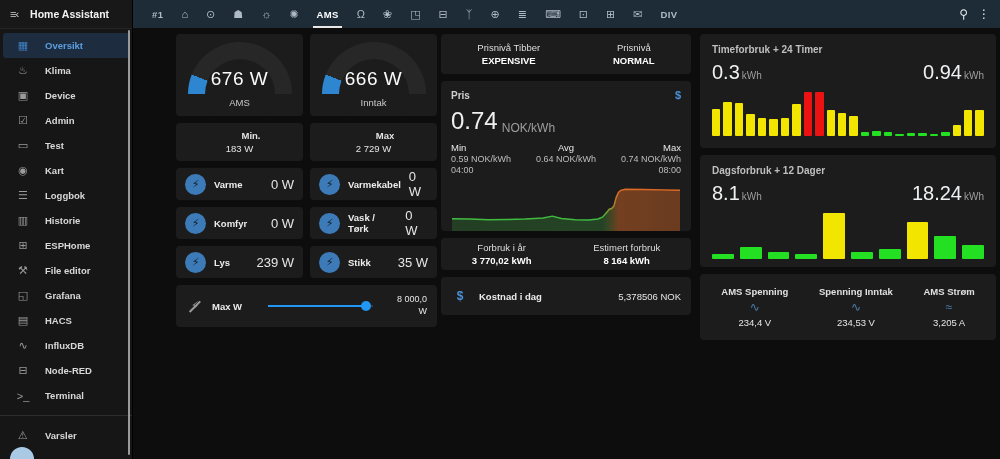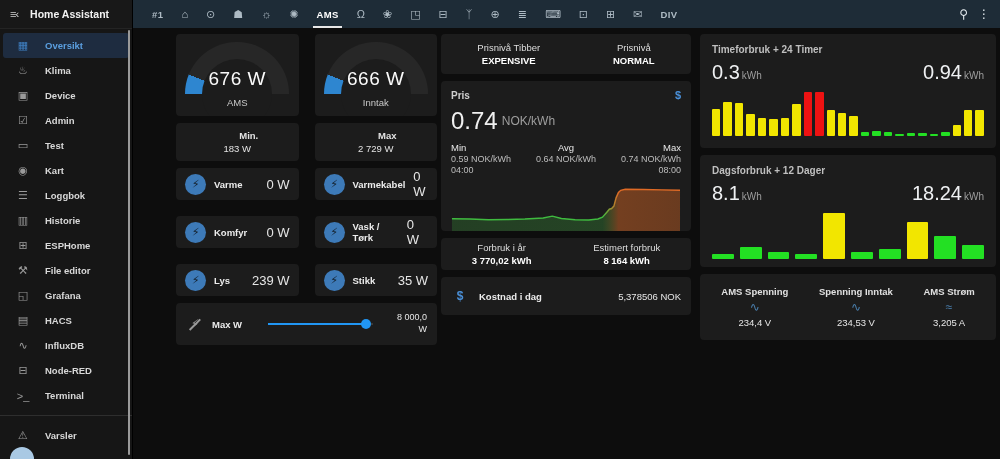--- a/index.html
+++ b/index.html
@@ -62,21 +62,21 @@
   .main{
     position:absolute;left:133px;top:28px;right:0;bottom:0;
     background:#0d0d0d;padding:6px 0 0 43px;box-sizing:border-box;
     display:flex;gap:5px;align-items:flex-start;
   }
   .col{display:flex;flex-direction:column;gap:7px;}
   .col1{width:261px;}
   .col2{width:250px;margin-left:-1px;}
   .col3{width:296px;margin-left:4px;}
   .card{background:#1c1c1c;border-radius:4px;box-sizing:border-box;overflow:hidden;}
-  .grid2{display:grid;grid-template-columns:1fr 1fr;gap:16px;}
+  .grid2{display:grid;grid-template-columns:1fr 1fr;gap:7px;}
 
   
   .gauge-card{height:82px;position:relative;}
   .gauge{position:relative;width:104px;height:52px;margin:8px auto 0;}
   .gauge .arc{
     position:absolute;left:0;top:0;width:104px;height:104px;border-radius:50%;
     background:conic-gradient(from 270deg,#2e86d0 0deg 22deg,#272727 22deg 180deg,transparent 180deg 360deg);
   }
   .gauge .hole{position:absolute;left:17px;top:17px;width:70px;height:70px;border-radius:50%;background:#1c1c1c;}
   .gauge .gval{
@@ -111,21 +111,21 @@
   .glance .gcol{display:flex;flex-direction:column;gap:2px;cursor:pointer;}
   .glance .gl-label{font-size:9.5px;color:#dedede;}
   .glance .gl-value{font-size:9.5px;color:#ffffff;font-weight:600;}
   .levels-card{height:40px;}
   .forbruk-card{height:32px;}
 
   .pris-card{height:150px;display:flex;flex-direction:column;padding:8px 10px 0;}
   .pris-head{display:flex;align-items:center;}
   .pris-title{font-size:10px;font-weight:700;color:#cfcfcf;}
   .dollar{margin-left:auto;color:#4a90d9;font-size:11px;font-weight:700;}
-  .pris-big{margin-top:6px;display:flex;align-items:center;gap:4px;}
+  .pris-big{margin-top:6px;display:flex;align-items:flex-end;gap:4px;}
   .pris-big .v{font-size:24px;color:#f0f0f0;}
   .pris-big .u{font-size:12px;color:#9e9e9e;}
   .pris-stats{display:flex;margin-top:7px;}
   .pstat{flex:1;display:flex;flex-direction:column;gap:1px;}
   .pstat .s-label{font-size:9.5px;font-weight:400;color:#e8e8e8;}
   .pstat .s-value,.pstat .s-time{font-size:9px;color:#bdbdbd;}
   .pstat.mid{text-align:center;}
   .pstat.right{text-align:right;}
   .pris-chart{margin:4px -10px 0;display:block;}
 

